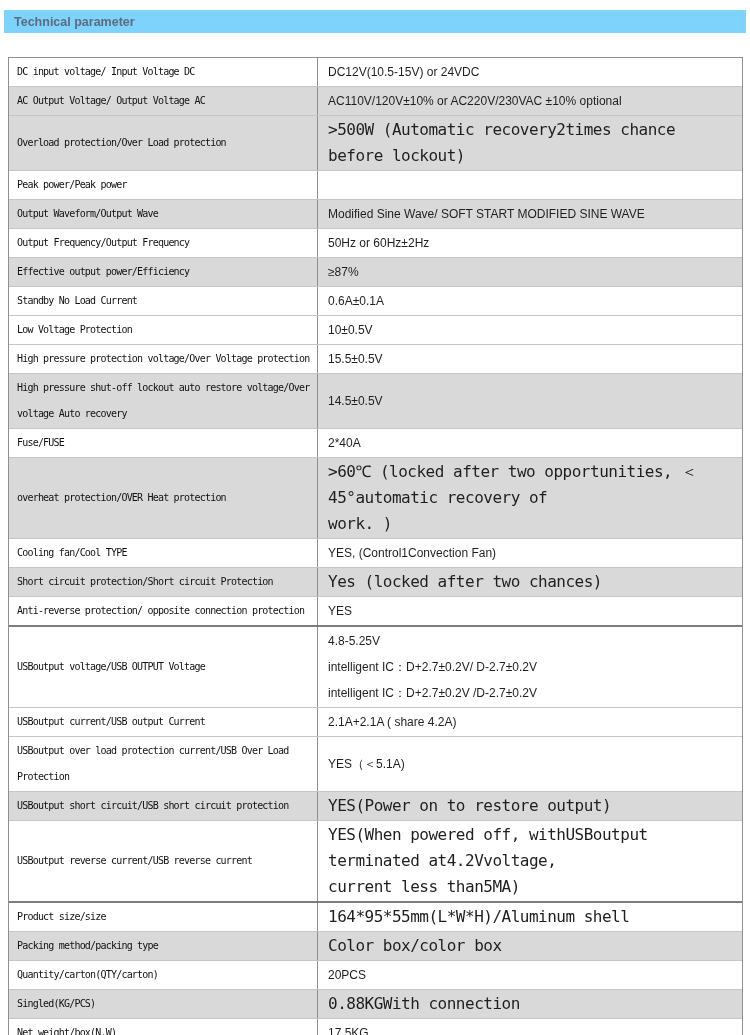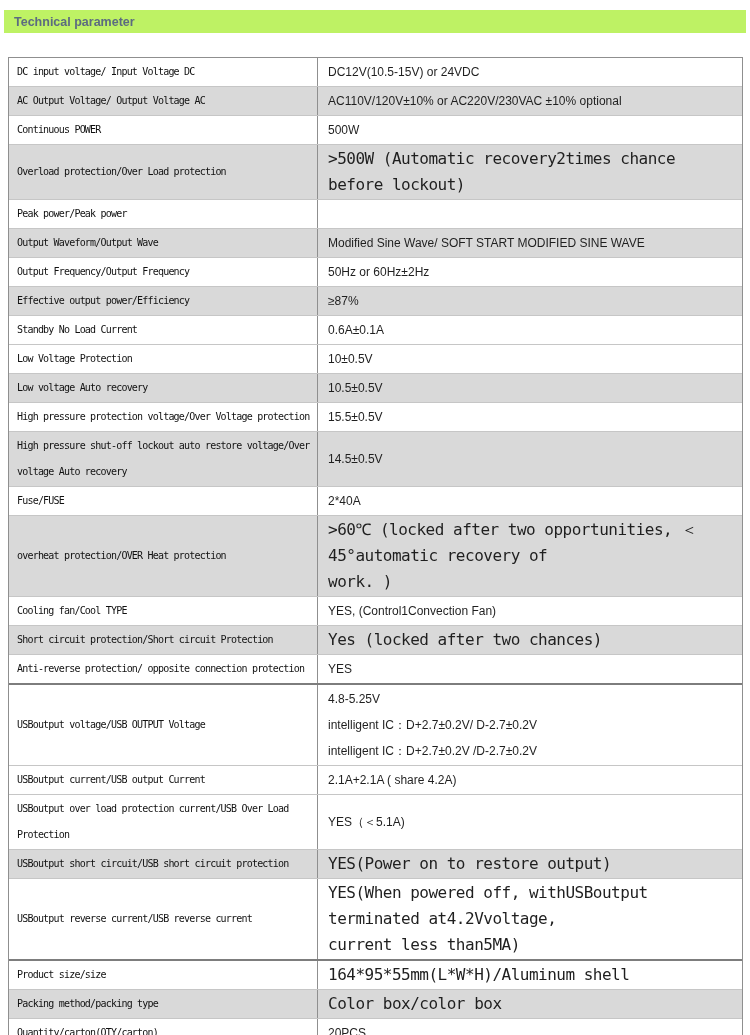--- a/index.html
+++ b/index.html
@@ -2,21 +2,21 @@
 <html><head>
 <meta charset="utf-8">
 <style>
   html,body{margin:0;padding:0;background:#ffffff;}
   body{width:750px;font-family:"Liberation Sans",sans-serif;color:#1f1f1f;}
 
   
   .title-bar{
     margin:10px 4px 0 4px;
     height:23px;
-    background:#bef264;
+    background:#7dd3fc;
     display:flex;align-items:center;
     padding-left:10px;box-sizing:border-box;
   }
   .title-bar span{
     font-size:12.5px;font-weight:bold;color:#5c6b80;
     font-family:"Liberation Sans",sans-serif;
   }
 
   
   .table{
@@ -79,28 +79,20 @@
 
   <div class="tr g">
     <div class="td label">
         <span>AC Output Voltage/ Output Voltage AC</span>
       </div>
     <div class="td value">
         <span>AC110V/120V±10% or AC220V/230VAC ±10% optional</span>
       </div>
   </div>
 
-  <div class="tr">
-    <div class="td label">
-        <span>Continuous POWER</span>
-      </div>
-    <div class="td value">
-        <span>500W</span>
-      </div>
-  </div>
 
   <div class="tr g">
     <div class="td label">
         <span>Overload protection/Over Load protection</span>
       </div>
     <div class="td value">
         <span class="m">&gt;500W (Automatic recovery2times chance before lockout)</span>
       </div>
   </div>
 
@@ -148,28 +140,20 @@
 
   <div class="tr">
     <div class="td label">
         <span>Low Voltage Protection</span>
       </div>
     <div class="td value">
         <span>10±0.5V</span>
       </div>
   </div>
 
-  <div class="tr g">
-    <div class="td label">
-        <span>Low voltage Auto recovery</span>
-      </div>
-    <div class="td value">
-        <span>10.5±0.5V</span>
-      </div>
-  </div>
 
   <div class="tr">
     <div class="td label">
         <span>High pressure protection voltage/Over Voltage protection</span>
       </div>
     <div class="td value">
         <span>15.5±0.5V</span>
       </div>
   </div>
 

